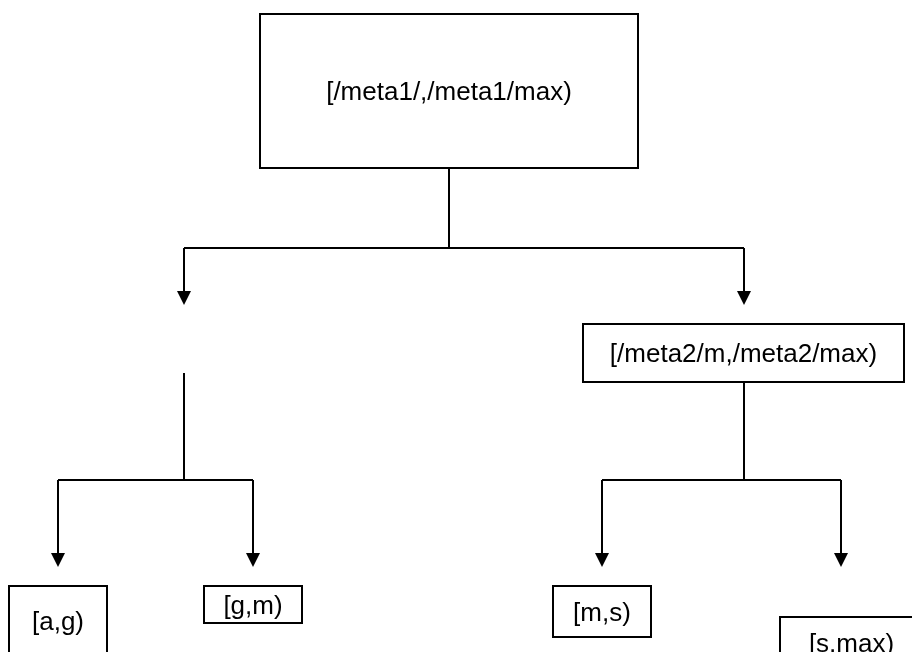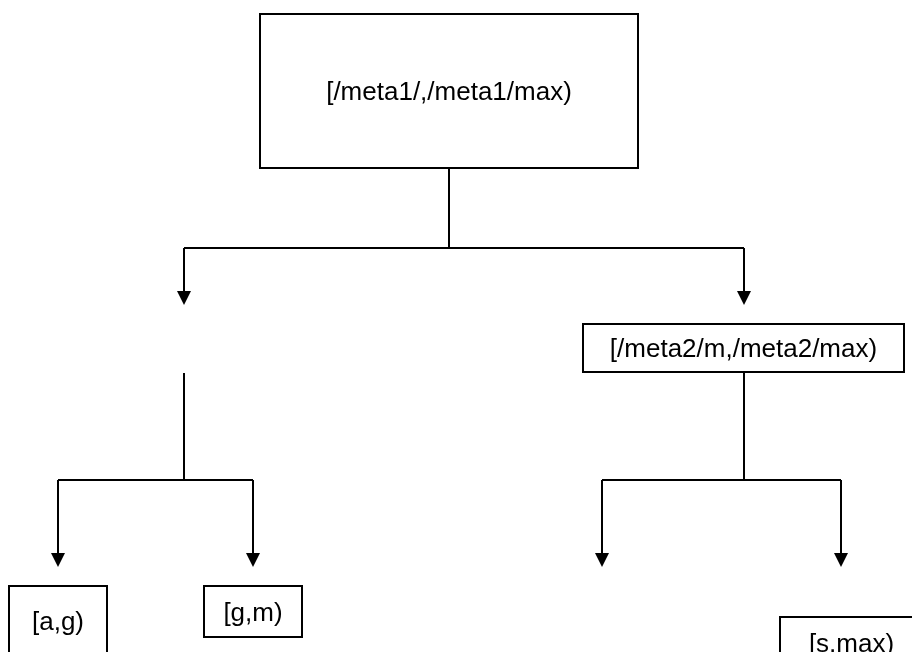--- a/index.html
+++ b/index.html
@@ -40,23 +40,23 @@
     color: #000000;
     display: flex;
     align-items: center;
     justify-content: center;
     font-size: 26px;
     line-height: 1;
     white-space: nowrap;
   }
   .node.root  { left: 259px; top: 13px;  width: 380px; height: 156px; }
   .node.l     { left: 22px;  top: 323px; width: 325px; height: 50px;  }
-  .node.r     { left: 582px; top: 323px; width: 323px; height: 50px;  }
+  .node.r     { left: 582px; top: 323px; width: 323px; height: 60px;  }
   .node.ll    { left: 8px;   top: 585px; width: 100px; height: 71px;  }
-  .node.lr    { left: 203px; top: 585px; width: 100px; height: 53px;  }
+  .node.lr    { left: 203px; top: 585px; width: 100px; height: 39px;  }
   .node.rl    { left: 552px; top: 585px; width: 100px; height: 53px;  }
   .node.rr    { left: 779px; top: 616px; width: 145px; height: 53px;  }
 </style>
 </head>
 <body>
 
 <div class="canvas">
 
   <svg class="edges" viewBox="0 0 912 652" aria-hidden="true">
 
@@ -85,15 +85,16 @@
       <polygon points="595,553 609,553 602,567"></polygon>
       <polyline points="841,480 841,554"></polyline>
       <polygon points="834,553 848,553 841,567"></polygon>
     </g>
   </svg>
 
   <div class="node root">[/meta1/,/meta1/max)</div>
   <div class="node r">[/meta2/m,/meta2/max)</div>
   <div class="node ll">[a,g)</div>
   <div class="node lr">[g,m)</div>
+  <div class="node rl">[m,s)</div>
   <div class="node rr">[s,max)</div>
 
 </div>
 
 </body></html>

